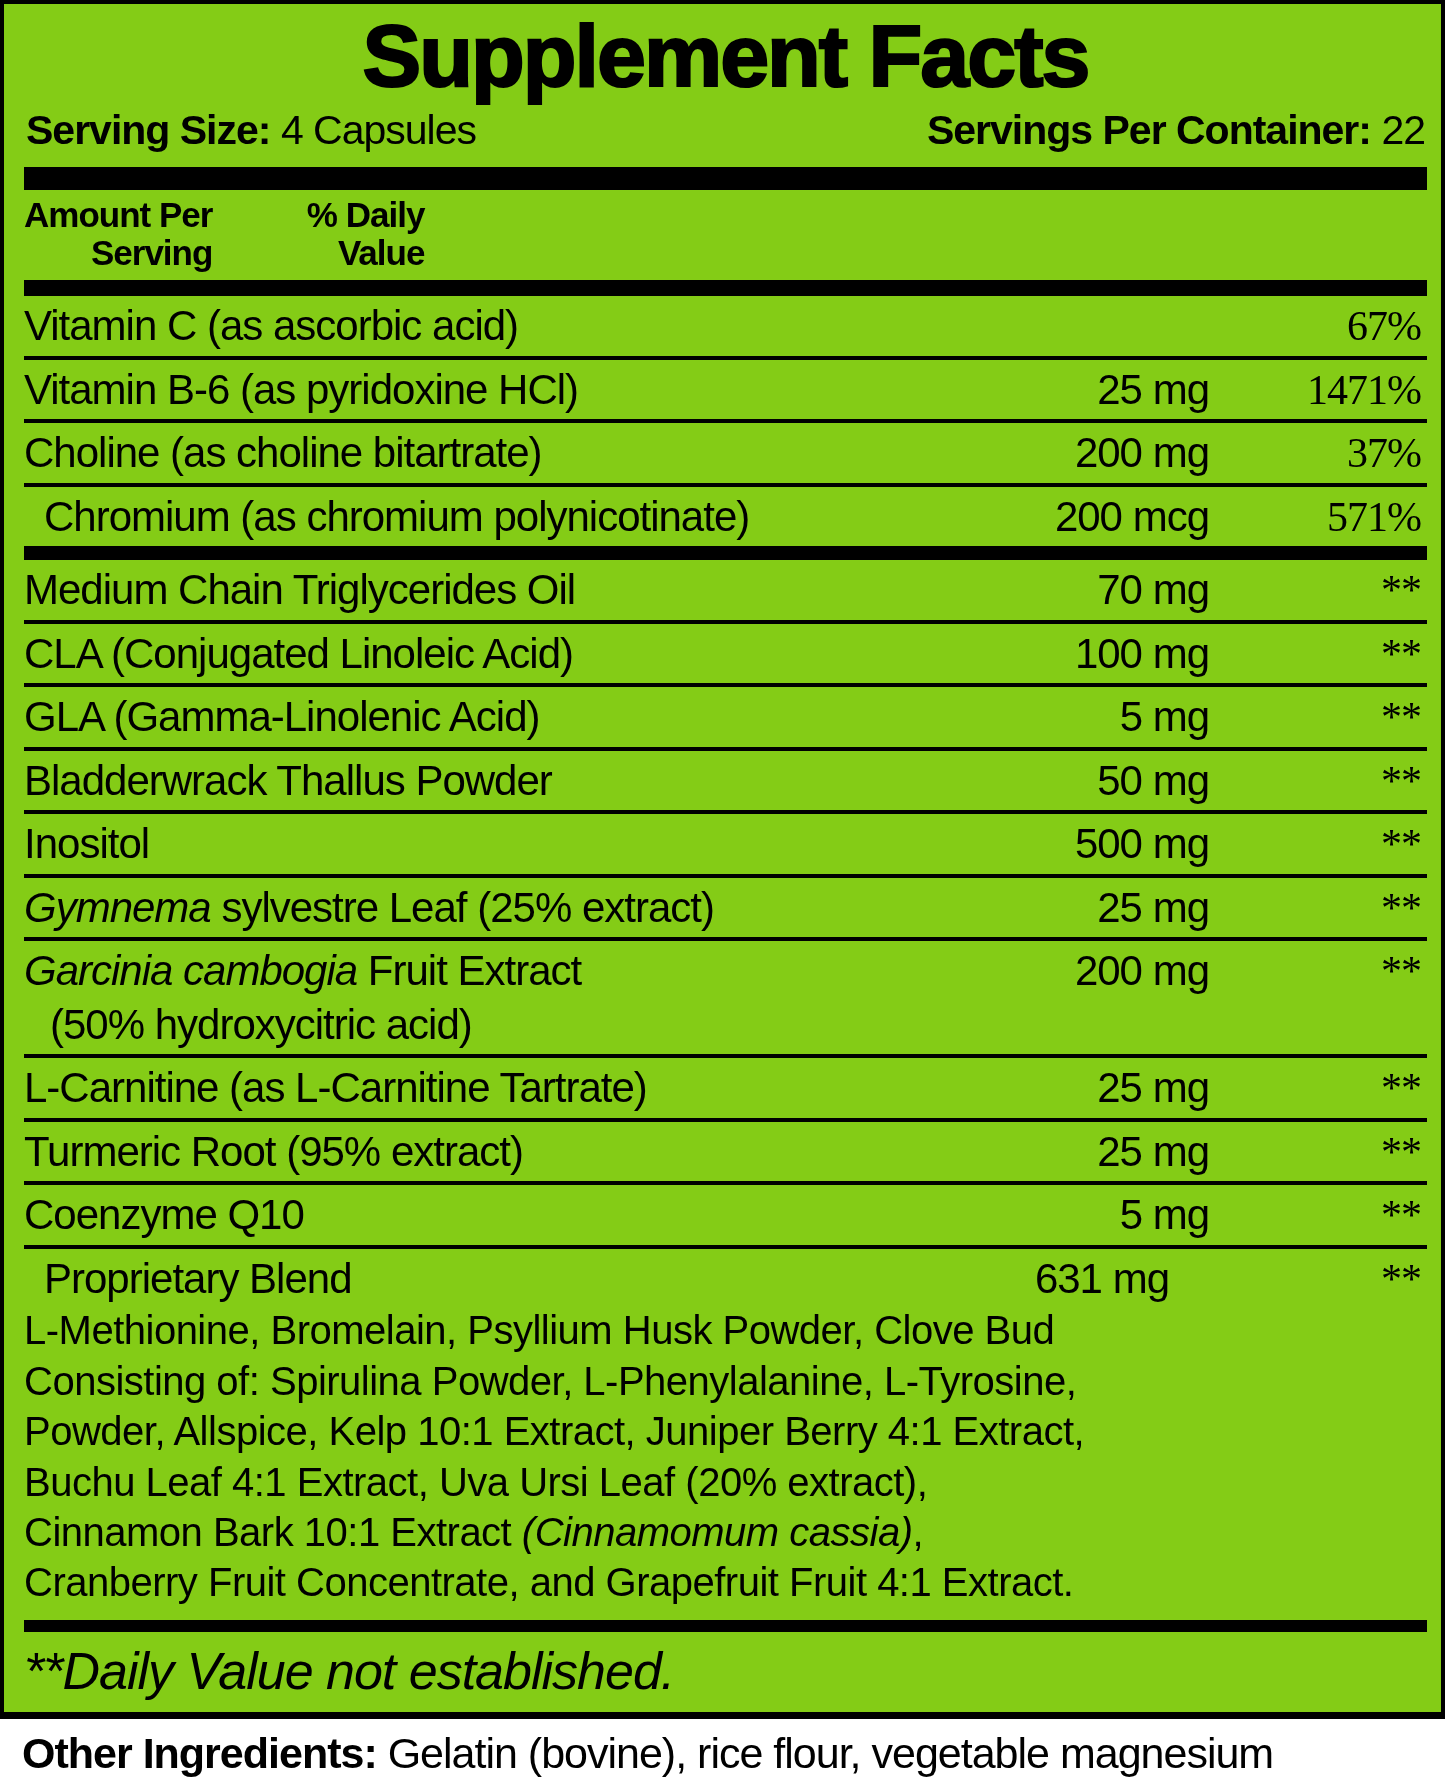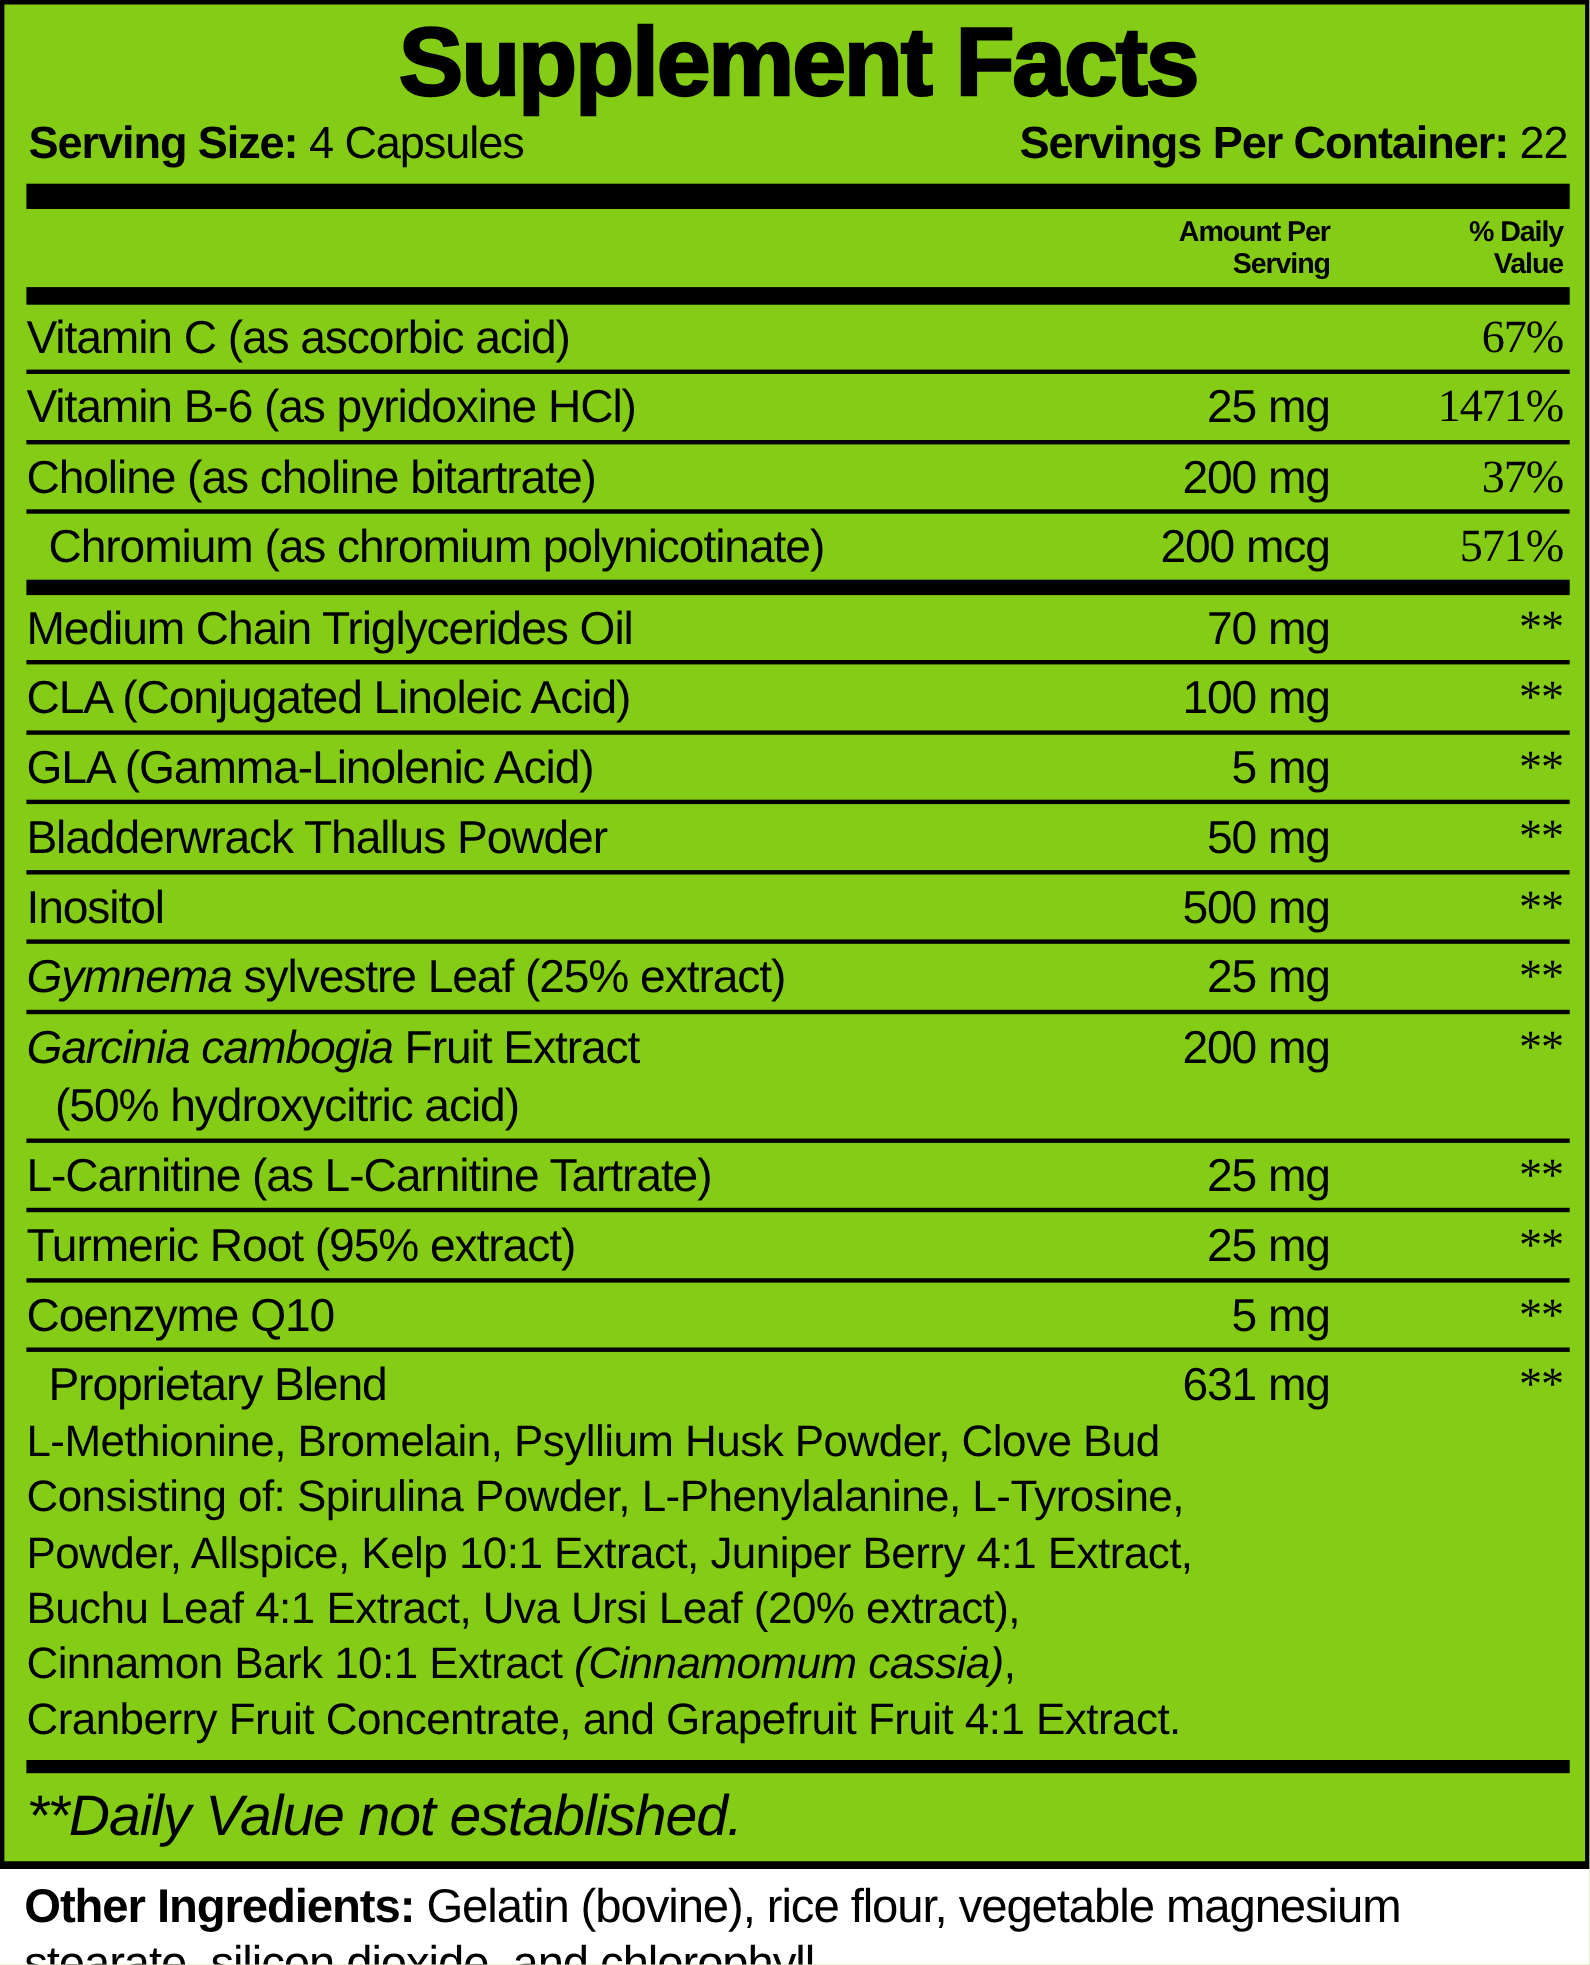--- a/index.html
+++ b/index.html
@@ -38,23 +38,22 @@
   }
   .b { font-weight: bold; }
   .it { font-style: italic; }
   .bar { background: #000; }
   .bar-1 { height: 23px; margin-top: 12px; }
   .bar-2 { height: 16px; }
   .bar-3 { height: 14px; }
   .bar-4 { height: 12px; }
   .header-row {
     display: flex;
-    justify-content: flex-end;
     align-items: flex-end;
-    font-size: 26px;
+    font-size: 35px;
     font-weight: bold;
     letter-spacing: -1px;
     line-height: 1.08;
     padding: 6px 0 8px 0;
   }
   .hdr-amt { text-align: right; }
   .hdr-dv { width: 212px; text-align: right; padding-right: 6px; }
   .row {
     display: flex;
     align-items: flex-start;
@@ -183,21 +182,21 @@
   <div class="row">
     <div class="c-name"><span>Turmeric Root (95% extract)</span></div>
     <div class="c-amt">25 mg</div>
     <div class="c-dv">**</div>
   </div>
   <div class="row">
     <div class="c-name"><span>Coenzyme Q10</span></div>
     <div class="c-amt">5 mg</div>
     <div class="c-dv">**</div>
   </div>
-  <div class="row no-border" style="padding-bottom:2px;">
+  <div class="row no-border" style="padding-bottom:2px;gap:40px;">
     <div class="c-name"><span>Proprietary Blend</span></div>
     <div class="c-amt">631 mg</div>
     <div class="c-dv">**</div>
   </div>
 
   <div class="blend-desc">
     <div><span>L-Methionine, Bromelain, Psyllium Husk Powder, Clove Bud</span></div>
     <div><span>Consisting of: Spirulina Powder, L-Phenylalanine, L-Tyrosine,</span></div>
     <div><span>Powder, Allspice, Kelp 10:1 Extract, Juniper Berry 4:1 Extract,</span></div>
     <div><span>Buchu Leaf 4:1 Extract, Uva Ursi Leaf (20% extract),</span></div>

